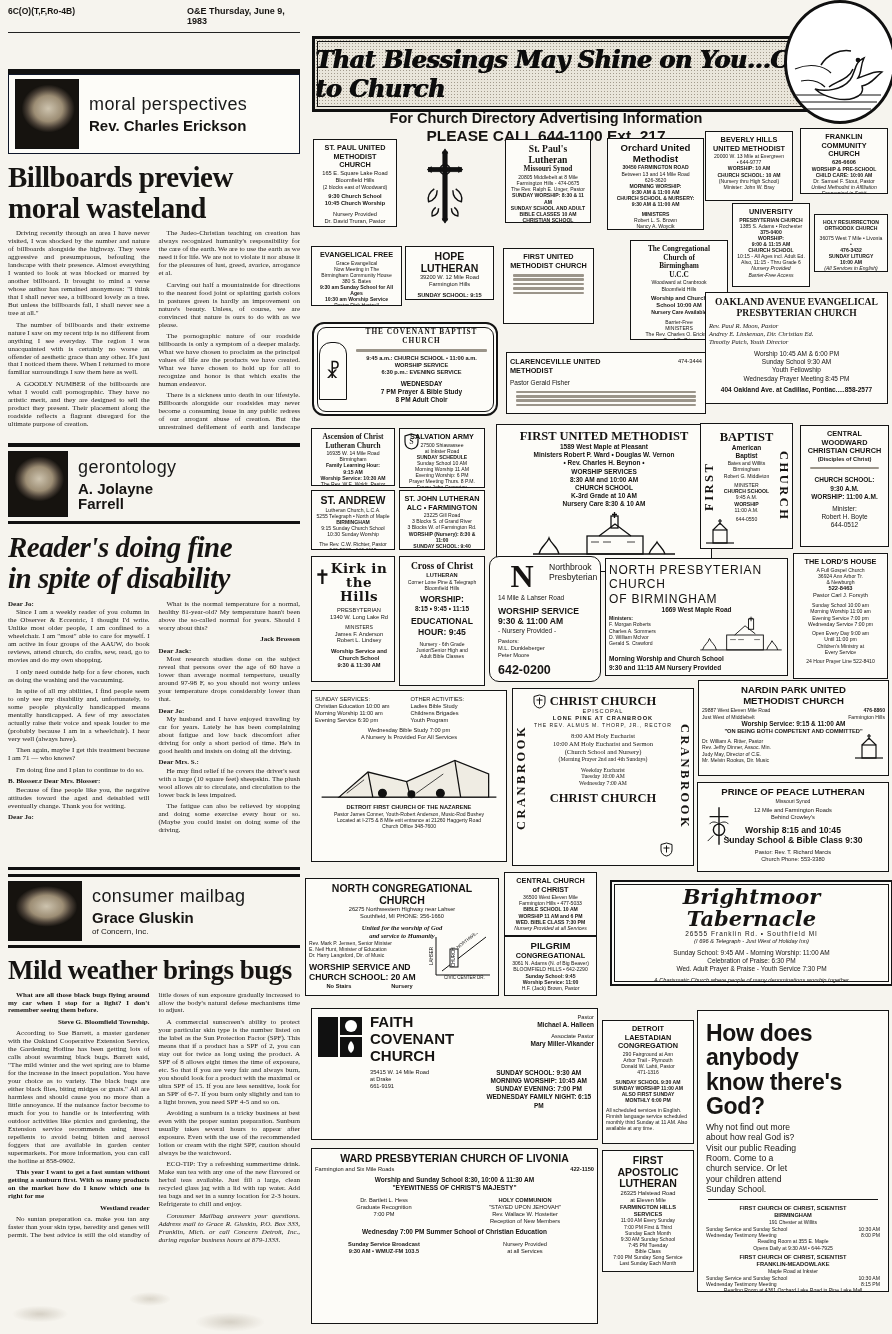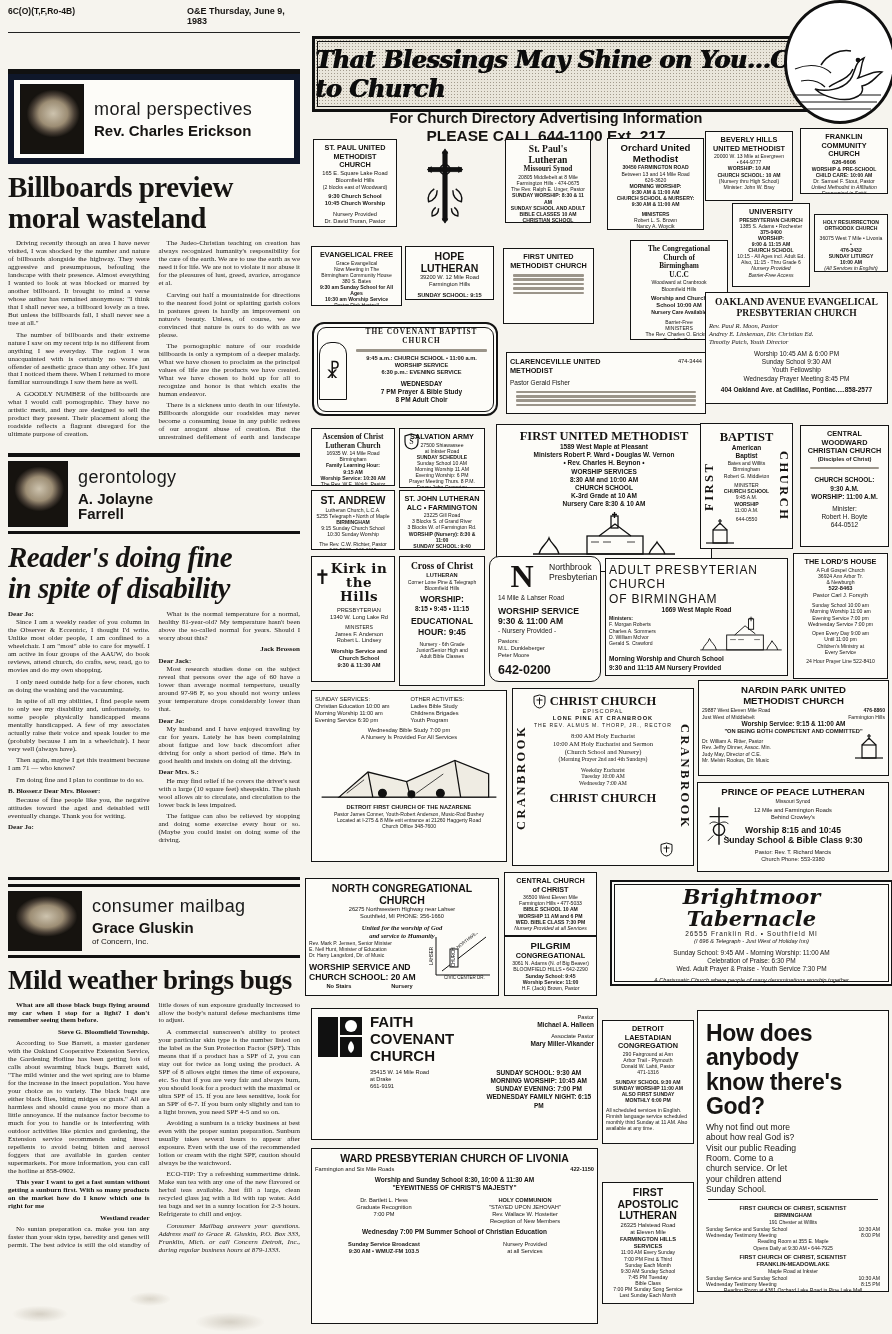--- a/index.html
+++ b/index.html
@@ -7,21 +7,21 @@
   .page{position:absolute;inset:0}
   
   #left{position:absolute;left:8px;top:6px;width:292px}
   .pghead{display:flex;justify-content:space-between;align-items:baseline;font-size:8.5px;font-weight:bold}
   .pghead .masthead{position:absolute;left:179px;top:0;font-size:9px}
   .hrule{border-top:1.5px solid #222;margin-top:16px}
   .kbar{height:5px;background:#111;margin-top:36px}
   .kbar2{height:4px;background:#111;margin-top:8px}
   .kbar3{height:3px;background:#111}
   .ddiv{border-top:3px solid #111;border-bottom:3px solid #111;height:4px;margin-top:8px}
-  .kbox{border:6px solid #0f172a;background:#fdfcf8;display:flex;align-items:center;gap:10px;padding:4px 6px}
+  .kbox{border:1px solid #0f172a;background:#fdfcf8;display:flex;align-items:center;gap:10px;padding:4px 6px}
   .kbox.noborder{border:none;background:transparent;padding:4px 0}
   .photo{background:#191613;border:1px solid #111;flex:none;
     background-image:radial-gradient(ellipse 55% 45% at 52% 42%, #cdc3ae 0%, #9c8d74 42%, #4a4036 62%, #16130f 78%);}
   .kicker{font-size:18px;letter-spacing:.4px;color:#1a1a1a}
   .kname{font-size:15px;font-weight:bold;line-height:1.05;margin-top:3px}
   .ksub{font-size:8px;margin-top:2px}
   .headline{font-family:"Liberation Serif",serif;font-weight:bold;font-size:29px;line-height:1.06;letter-spacing:-.5px;margin:8px 0 0}
   .headline.hit{font-style:italic}
   .headline.single{font-size:27px}
   .artcols{margin-top:7px;column-count:2;column-gap:9px;text-align:justify;font-family:"Liberation Serif",serif;font-size:7px;line-height:1.14;overflow:hidden}
@@ -534,21 +534,21 @@
         <div class="ln sm left gap">14 Mile &amp; Lahser Road</div>
         <div class="ln md b left gap">WORSHIP SERVICE</div>
         <div class="ln md b left">9:30 &amp; 11:00 AM</div>
         <div class="ln sm left">- Nursery Provided -</div>
         <div class="ln xs left gap">Pastors:</div>
         <div class="ln xs left">M.L. Dunkleberger</div>
         <div class="ln xs left">Peter Moore</div>
         <div class="ln big left gap">642-0200</div>
       </div>
       <div class="ad " style="left: 605px; top: 558px; width: 183px; height: 118px;">
-        <div class="ln big2 left">ADULT PRESBYTERIAN CHURCH</div>
+        <div class="ln big2 left">NORTH PRESBYTERIAN CHURCH</div>
         <div class="ln big2 left">OF BIRMINGHAM</div>
         <div class="ln sm b">1669 West Maple Road</div>
         <div class="two">
           <div>
             <div class="ln tiny b left">Ministers:</div>
             <div class="ln tiny left">F. Morgan Roberts</div>
             <div class="ln tiny left">Charles A. Sommers</div>
             <div class="ln tiny left">D. William McIvor</div>
             <div class="ln tiny left">Gerald S. Crawford</div>
           </div>
@@ -852,21 +852,21 @@
             <div class="ln tiny left">Sunday Service and Sunday School</div>
             <div class="ln tiny left">Wednesday Testimony Meeting</div>
           </div>
           <div>
             <div class="ln tiny right">10:30 AM</div>
             <div class="ln tiny right">8:15 PM</div>
           </div>
         </div>
         <div class="ln tiny">Reading Room at 4361 Orchard Lake Road in Pine Lake Mall</div>
       </div>
-      <div class="ad " style="left: 602px; top: 1150px; width: 92px; height: 122px; margin-top: 32px;">
+      <div class="ad " style="left: 602px; top: 1150px; width: 92px; height: 122px;">
         <div class="ln t2s">FIRST APOSTOLIC</div>
         <div class="ln t2s">LUTHERAN</div>
         <div class="ln xs">26325 Halstead Road</div>
         <div class="ln xs">at Eleven Mile</div>
         <div class="ln xs b">FARMINGTON HILLS</div>
         <div class="ln xs b">SERVICES</div>
         <div class="ln tiny">11:00 AM Every Sunday</div>
         <div class="ln tiny">7:00 PM First &amp; Third</div>
         <div class="ln tiny">Sunday Each Month</div>
         <div class="ln tiny">9:30 AM Sunday School</div>

